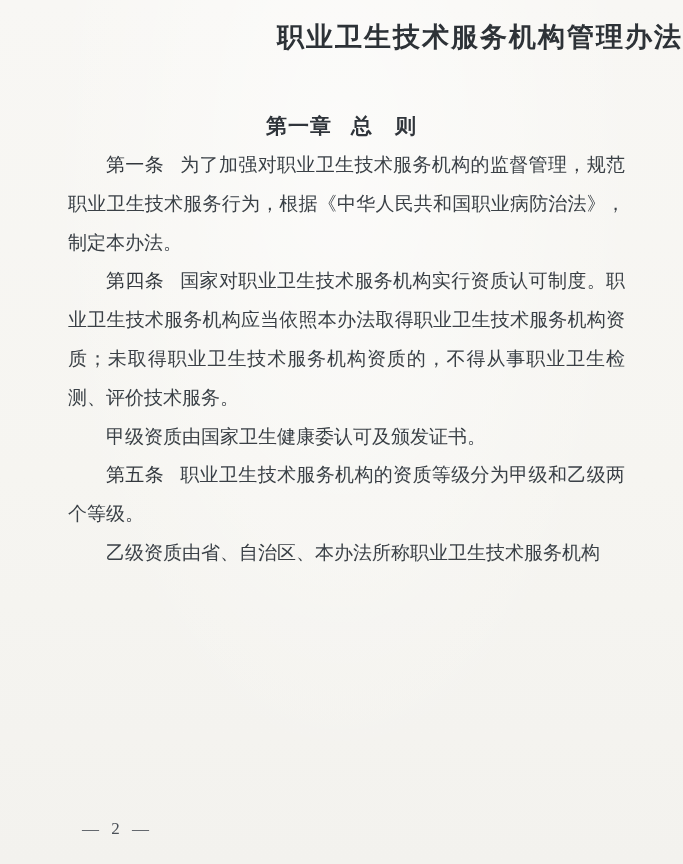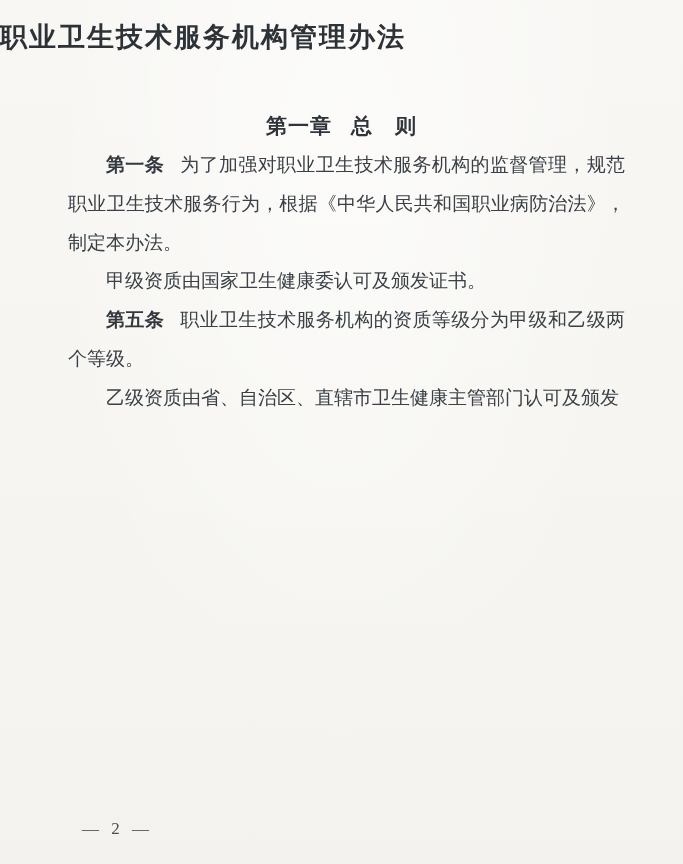--- a/index.html
+++ b/index.html
@@ -17,21 +17,21 @@
     background:
       radial-gradient(ellipse at 50% 18%, rgba(255,255,255,0.55) 0%, rgba(255,255,255,0) 62%),
       linear-gradient(180deg, #f8f7f4 0%, #f6f5f1 55%, #f3f2ee 100%);
   }
   .doc-title {
     position: absolute;
     top: 19px;
     left: 0;
     right: 0;
     margin: 0;
-    text-align: left;
+    text-align: right;
     font-size: 27px;
     line-height: 36px;
     font-weight: bold;
     letter-spacing: 2px;
     color: #2d3237;
   }
   .chapter-heading {
     position: absolute;
     top: 112px;
     left: 0;
@@ -55,21 +55,21 @@
     line-height: 38.8px;
     color: #3a4046;
     text-align: justify;
     text-justify: inter-ideograph;
   }
   .clause {
     margin: 0;
     text-indent: 2em;
   }
   .clause-label {
-    font-weight: bold;
+    font-weight: normal;
     color: #33383e;
   }
   .clause-label:not(:empty) {
     margin-right: 0.85em;
   }
   .page-number {
     position: absolute;
     left: 82px;
     top: 819px;
     font-size: 17px;
@@ -87,24 +87,25 @@
   <div class="chapter-heading">
     <span class="chapter-number">第一章</span><span class="chapter-name">总　则</span>
   </div>
 
   <div class="doc-body">
 
     <p class="clause"><span class="clause-label">第一条</span><span class="clause-text">为了加强对职业卫生技术服务机构的监督管理，规范职业卫生技术服务行为，根据《中华人民共和国职业病防治法》，制定本办法。</span></p>
 
 
 
+    <p class="clause"><span class="clause-label">第四条</span><span class="clause-text">国家对职业卫生技术服务机构实行资质认可制度。职业卫生技术服务机构应当依照本办法取得职业卫生技术服务机构资质；未取得职业卫生技术服务机构资质的，不得从事职业卫生检测、评价技术服务。</span></p>
 
     <p class="clause"><span class="clause-label"></span><span class="clause-text">甲级资质由国家卫生健康委认可及颁发证书。</span></p>
 
     <p class="clause"><span class="clause-label">第五条</span><span class="clause-text">职业卫生技术服务机构的资质等级分为甲级和乙级两个等级。</span></p>
 
-    <p class="clause"><span class="clause-label"></span><span class="clause-text">乙级资质由省、自治区、直辖市卫生健康主管部门认可及颁发</span></p>
+    <p class="clause"><span class="clause-label"></span><span class="clause-text">乙级资质由省、自治区、本办法所称职业卫生技术服务机构</span></p>
 
   </div>
 
   <div class="page-number">— 2 —</div>
 
 </div>
 
 </body></html>

